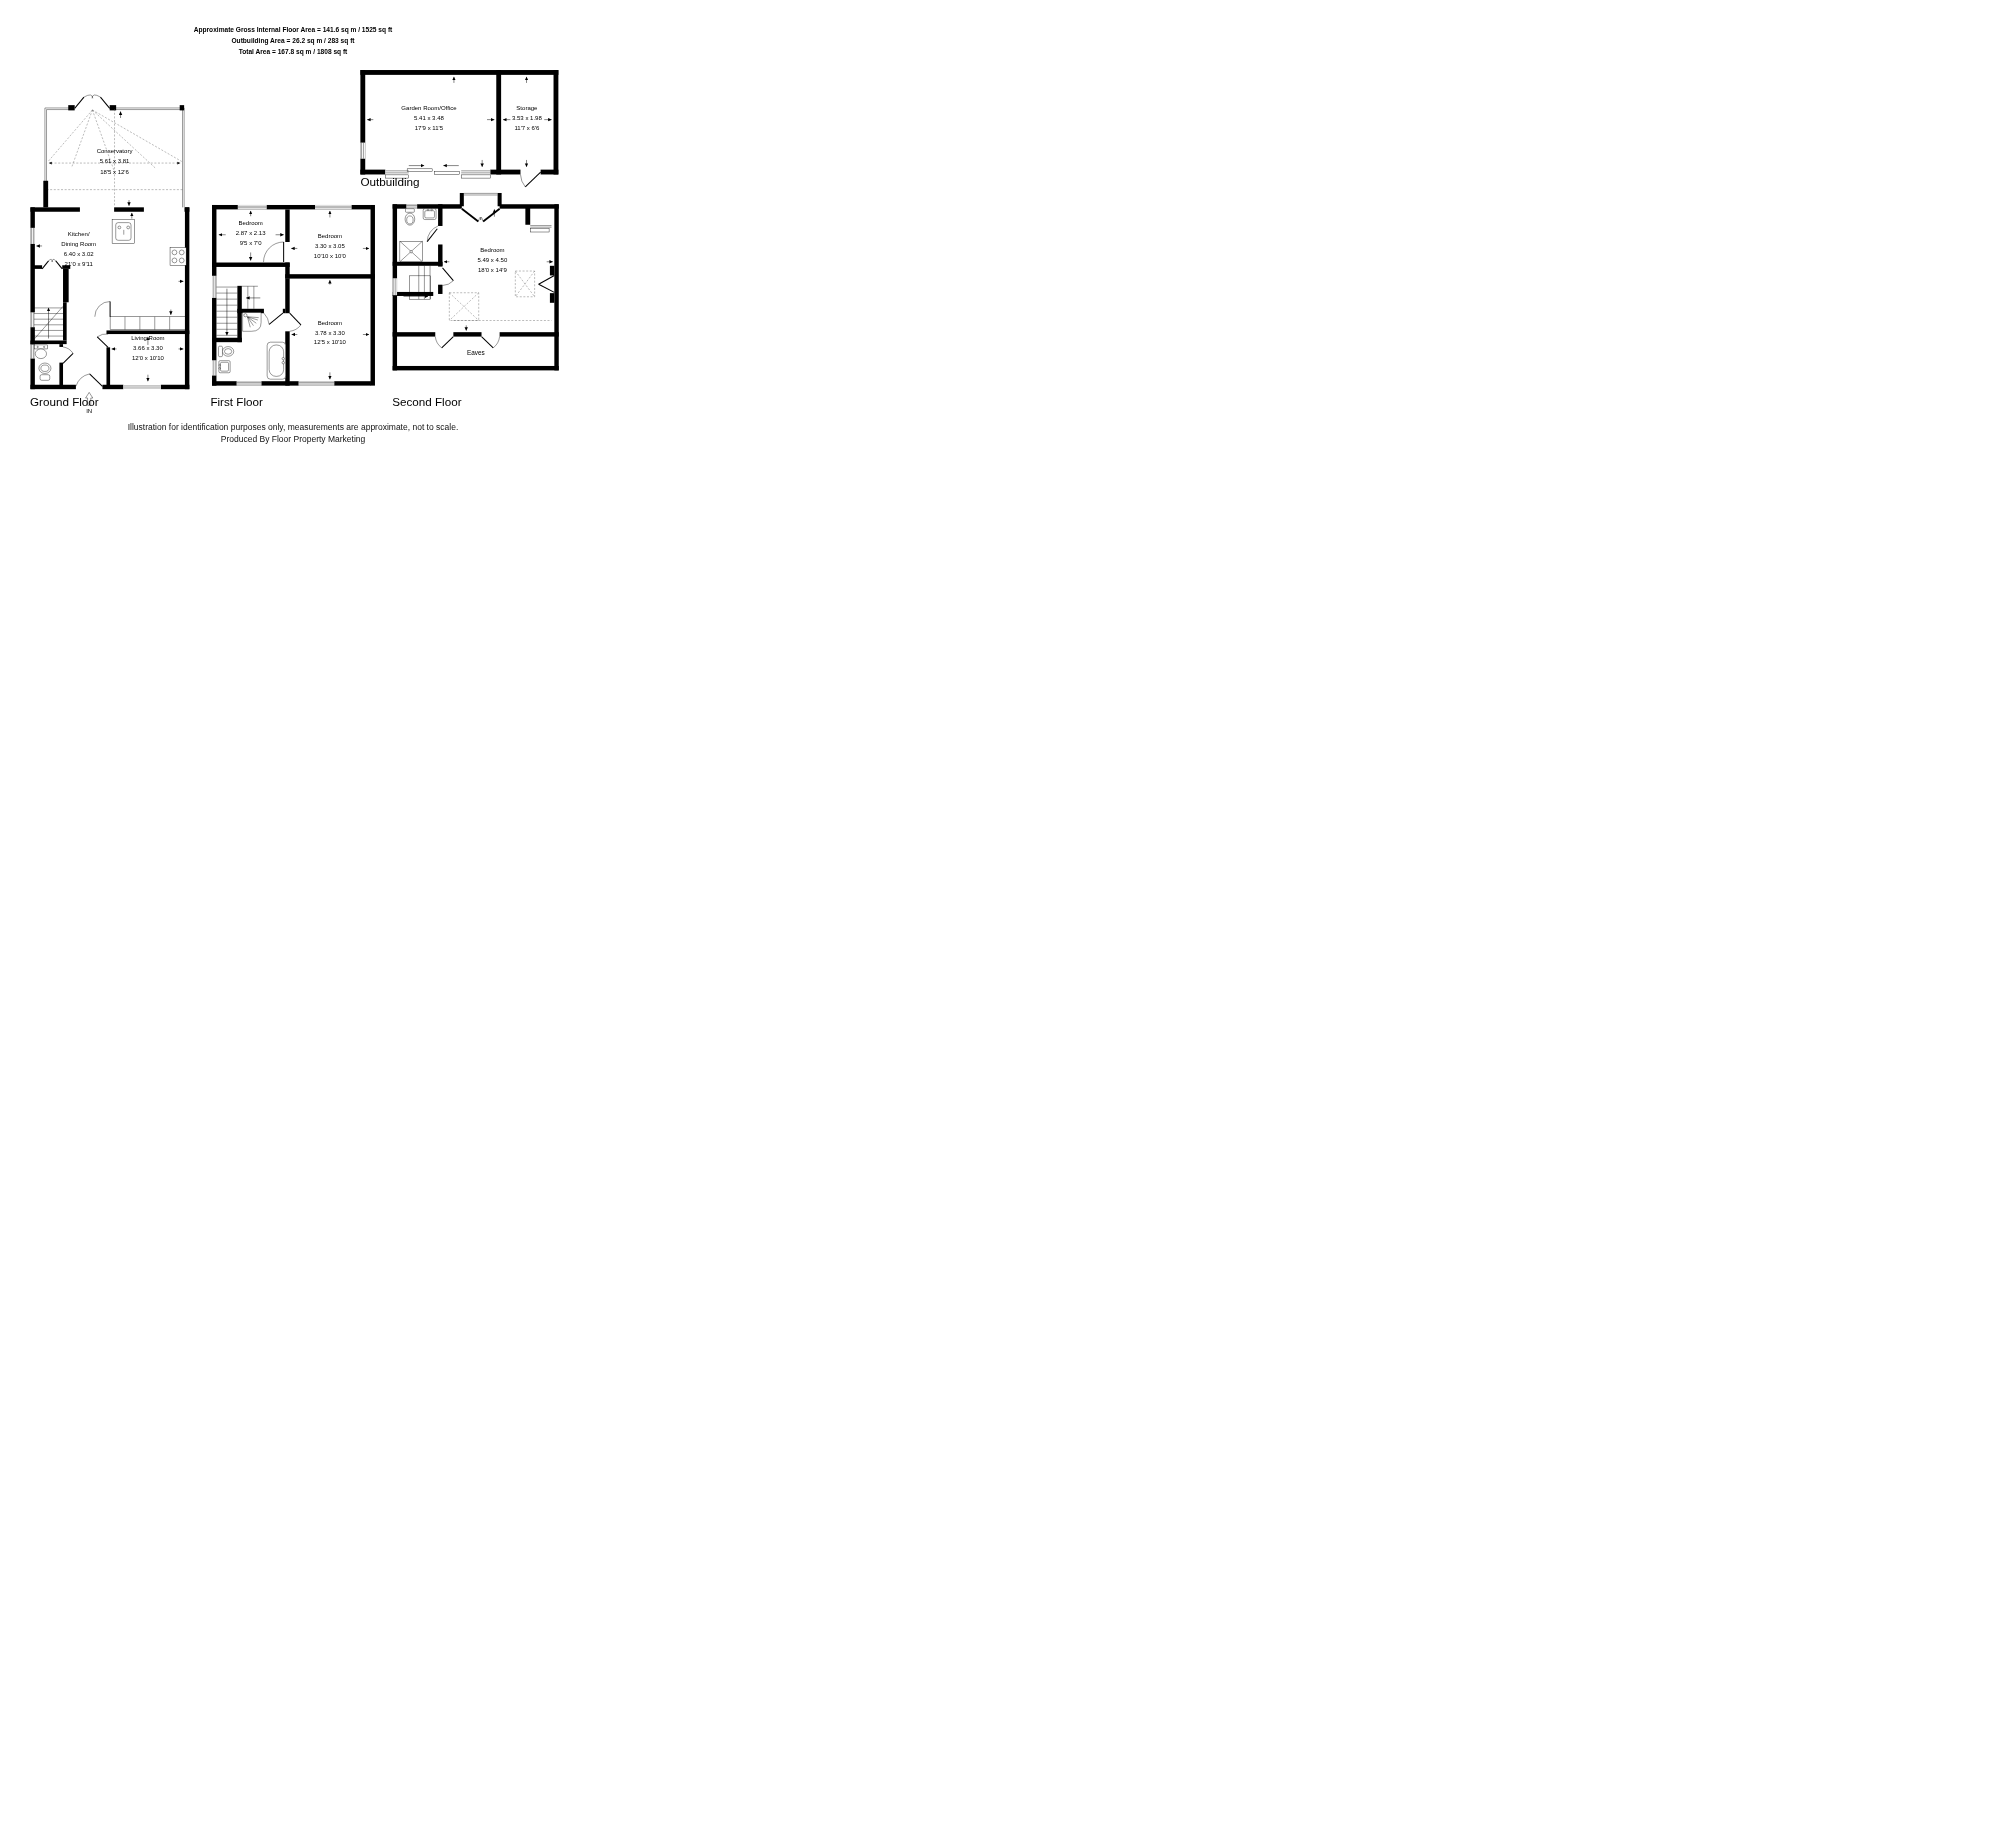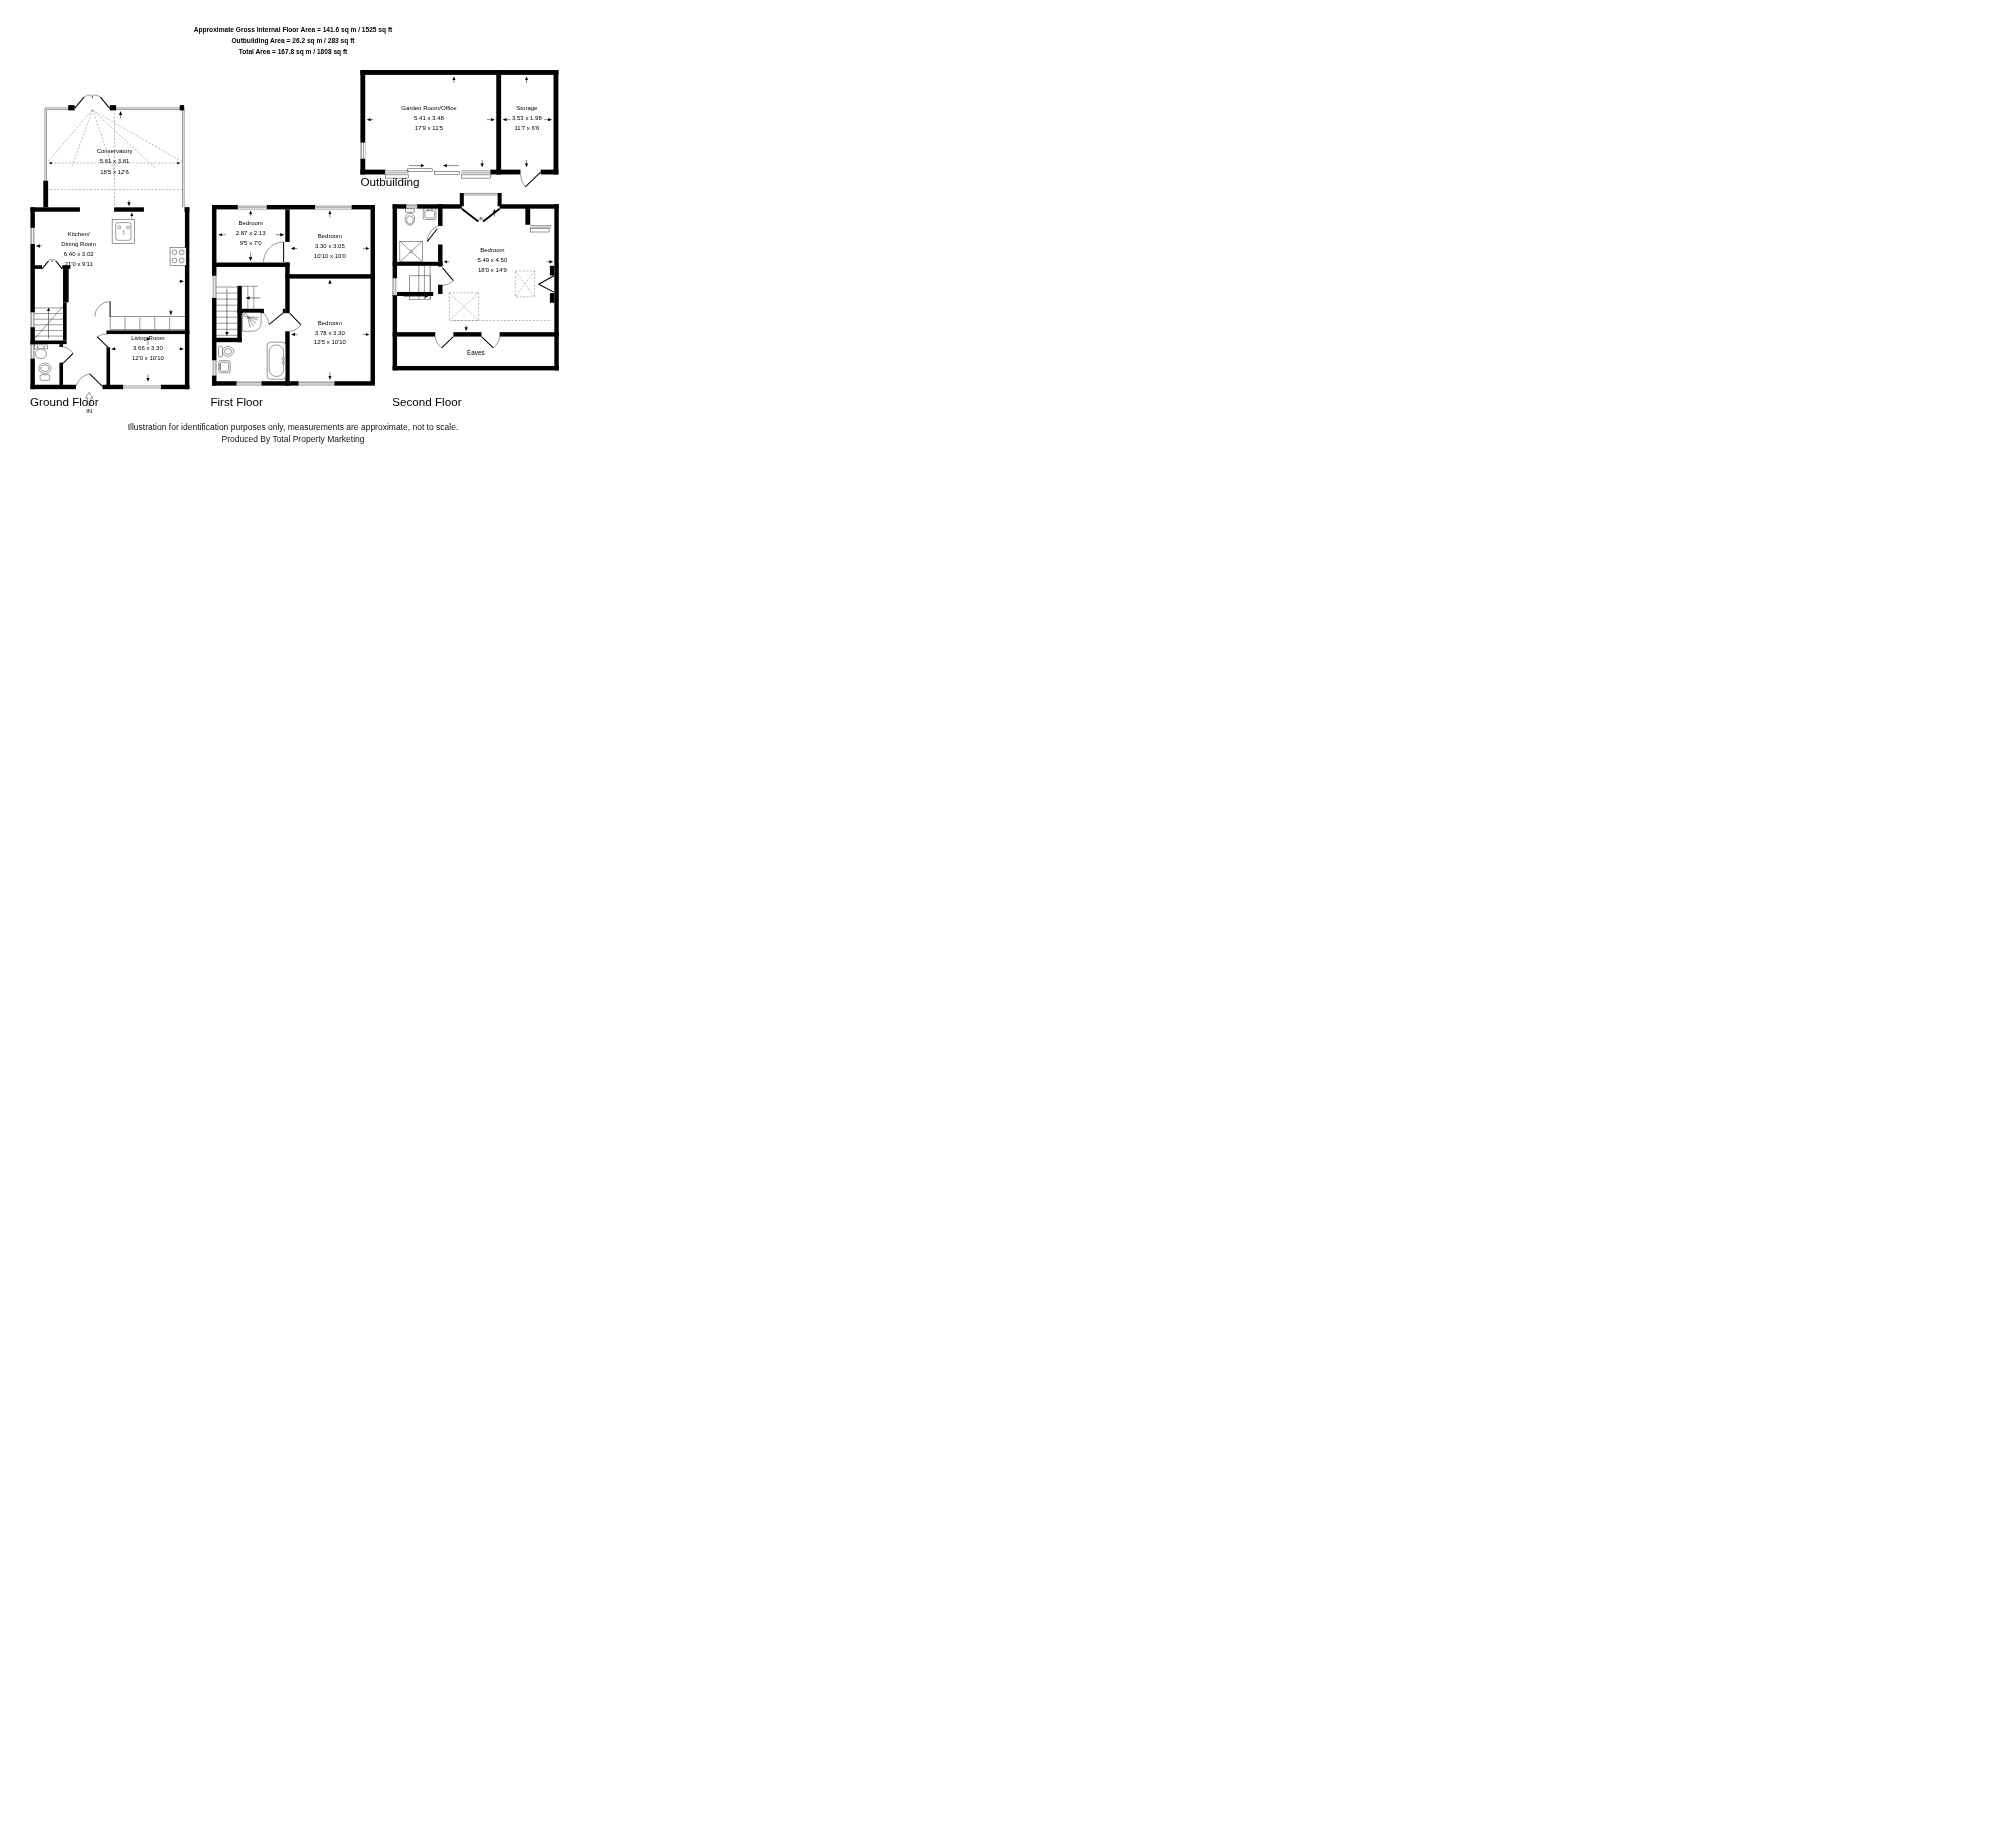--- a/index.html
+++ b/index.html
@@ -490,16 +490,16 @@
       <line class="dim" x1="380" y1="133" x2="362" y2="133" marker-end="url(#ao)"></line>
       <line class="dim" x1="464" y1="133" x2="482" y2="133" marker-end="url(#ao)"></line>
       <line class="dim" x1="420" y1="42" x2="420" y2="27" marker-end="url(#ao)"></line>
       <line class="dim" x1="420" y1="233" x2="420" y2="250" marker-end="url(#ao)"></line>
     </g>
 
     <text class="floor-title" x="8" y="298">Outbuilding</text>
   </svg>
 
   <div class="ftr" style="top:422px">Illustration for identification purposes only, measurements are approximate, not to scale.</div>
-  <div class="ftr" style="top:434px">Produced By Total Property Marketing</div>
+  <div class="ftr" style="top:434px">Produced By Floor Property Marketing</div>
 
 </div>
 
 
 </body></html>

